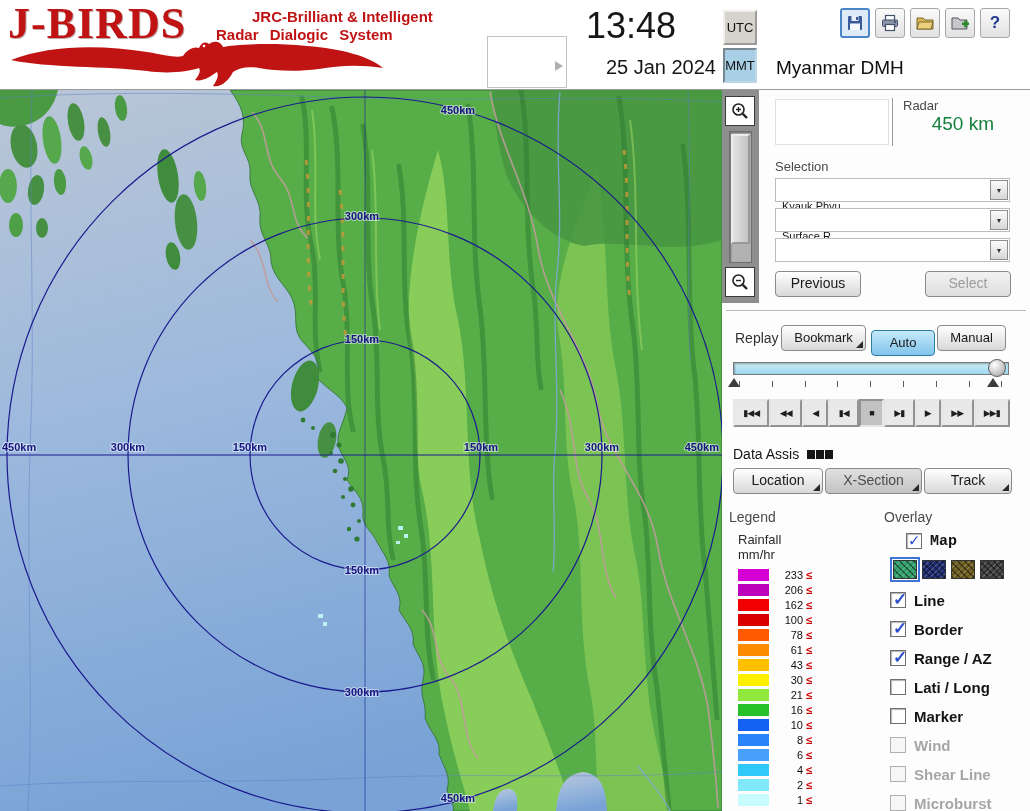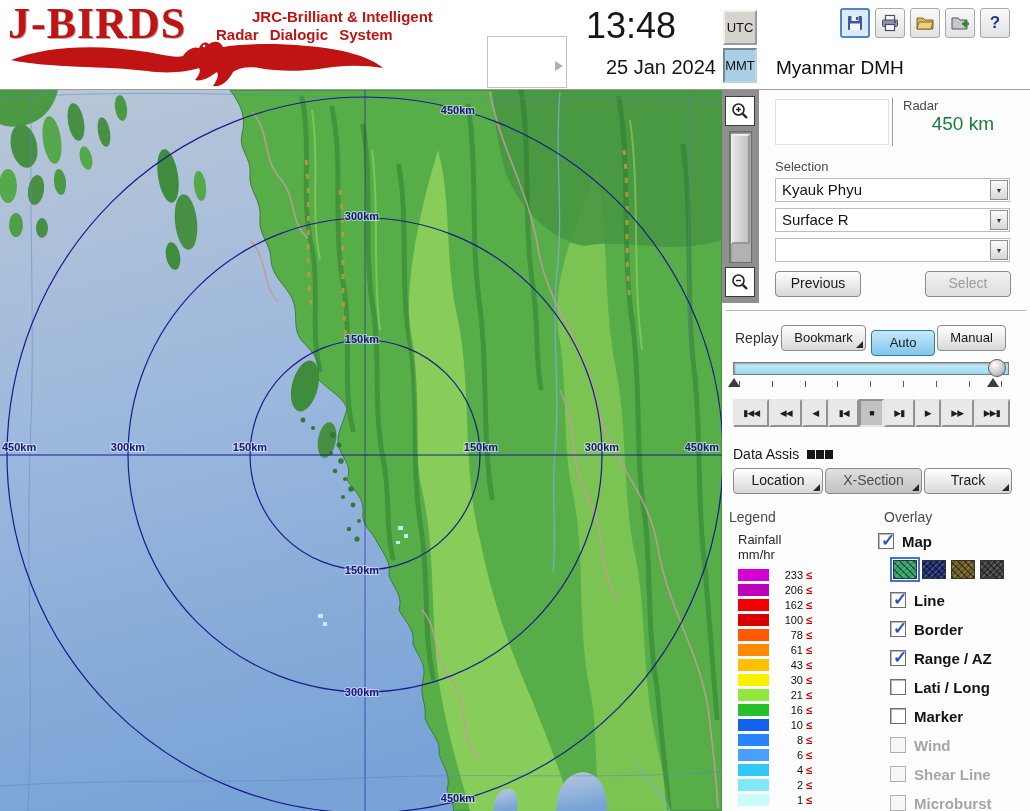--- a/index.html
+++ b/index.html
@@ -40,21 +40,21 @@
   .scroll-thumb { position:absolute; left:1px; top:2px; width:19px; height:110px; background:linear-gradient(90deg,#e4e4e4,#c2c2c2); border:2px outset #ececec; cursor:grab; }
 
   #range-field { position:absolute; left:53px; top:9px; width:114px; height:46px; background:#fff; border:1px solid #e0e0e0; }
   #range-sep { position:absolute; left:170px; top:8px; width:1px; height:48px; background:#9a9a9a; }
   .lbl { position:absolute; color:#4a4a4a; font-size:13px; }
   #range-label { left:181px; top:8px; }
   #range-value { position:absolute; left:136px; top:23px; width:136px; text-align:right; font-size:19px; color:#15803d; }
   #selection-label { left:53px; top:69px; }
   .dd-stack { position:absolute; left:53px; top:88px; width:235px; }
   .dd { position:relative; width:235px; height:24px; background:#fff; border:1px solid #bcbcbc; margin-bottom:6px; }
-  .dd-value { position:absolute; left:6px; top:0; line-height:22px; font-size:15px; color:#141414; white-space:pre; }
+  .dd-value { position:absolute; left:6px; top:16px; line-height:22px; font-size:11px; color:#141414; white-space:pre; }
   .dd-btn { position:absolute; right:1px; top:1px; width:18px; height:20px; background:linear-gradient(#fbfbfb,#d7d7d7); border:1px solid #8e8e8e; font-size:7px; color:#333; text-align:center; line-height:19px; cursor:pointer; }
 
   .btn { position:absolute; height:26px; background:linear-gradient(#ffffff,#d8d8d8); border:1px solid #8a8a8a; border-radius:4px; font-size:14px; color:#1a1a1a; text-align:center; line-height:23px; cursor:pointer; }
   #btn-previous { left:53px; top:181px; width:86px; }
   #btn-select { left:203px; top:181px; width:86px; color:#9c9c9c; background:linear-gradient(#f2f2f2,#dedede); }
   .divider { position:absolute; left:4px; top:220px; width:300px; height:1px; background:#b8b8b8; }
 
   #replay-label { position:absolute; left:13px; top:240px; font-size:14px; color:#333; }
   #btn-bookmark { left:59px; top:235px; width:85px; font-size:13px; }
   #btn-auto { left:149px; top:240px; width:64px; font-size:13px; background:linear-gradient(#c4e9fa,#82c5ea); border-color:#2e7ba6; }
@@ -82,21 +82,21 @@
 
   #legend-label { left:7px; top:419px; font-size:14px; }
   #overlay-label { left:162px; top:419px; font-size:14px; }
   .legend-unit { position:absolute; left:16px; top:442px; font-size:13px; color:#2a2a2a; line-height:15px; }
   .legend-rows { position:absolute; left:16px; top:477px; }
   .lg-row { display:flex; align-items:center; height:15px; }
   .lg-swatch { width:31px; height:12px; }
   .lg-value { width:31px; text-align:right; font-size:11px; color:#101010; margin-left:3px; }
   .lg-lte { font-size:11px; color:#cc0000; margin-left:3px; font-weight:bold; }
 
-  .ov-map-host { position:absolute; left:156px; top:441px; }
+  .ov-map-host { position:absolute; left:184px; top:441px;font-family:Liberation Mono, monospace; }
   .ov-swatches { position:absolute; left:171px; top:470px; display:flex; gap:5px; }
   .ov-swatch { width:24px; height:19px; border:1px solid #333; cursor:pointer;
     background-image:repeating-linear-gradient(45deg, rgba(0,0,0,.45) 0 1.5px, transparent 1.5px 5px), repeating-linear-gradient(135deg, rgba(255,255,255,.2) 0 1px, transparent 1px 4px); }
   .ov-swatch.selected { outline:2px solid #3d74d8; outline-offset:1px; }
   .ov-items { position:absolute; left:168px; top:500px; }
   .ov-row { display:flex; align-items:center; gap:8px; height:20px; margin-bottom:9px; }
   .checkbox { width:16px; height:16px; background:#fff; border:1px solid #6e6e6e; box-shadow:inset 1px 1px 1px rgba(0,0,0,.3); position:relative; flex:0 0 auto; cursor:pointer; }
   .checkbox.checked::after { content:"\2713"; position:absolute; left:2px; top:-4px; font-size:17px; font-weight:bold; color:#2b50c8; }
   .ov-label { font-size:15px; font-weight:bold; color:#141414; }
   .ov-row.disabled .ov-label { color:#a6a6a6; }

